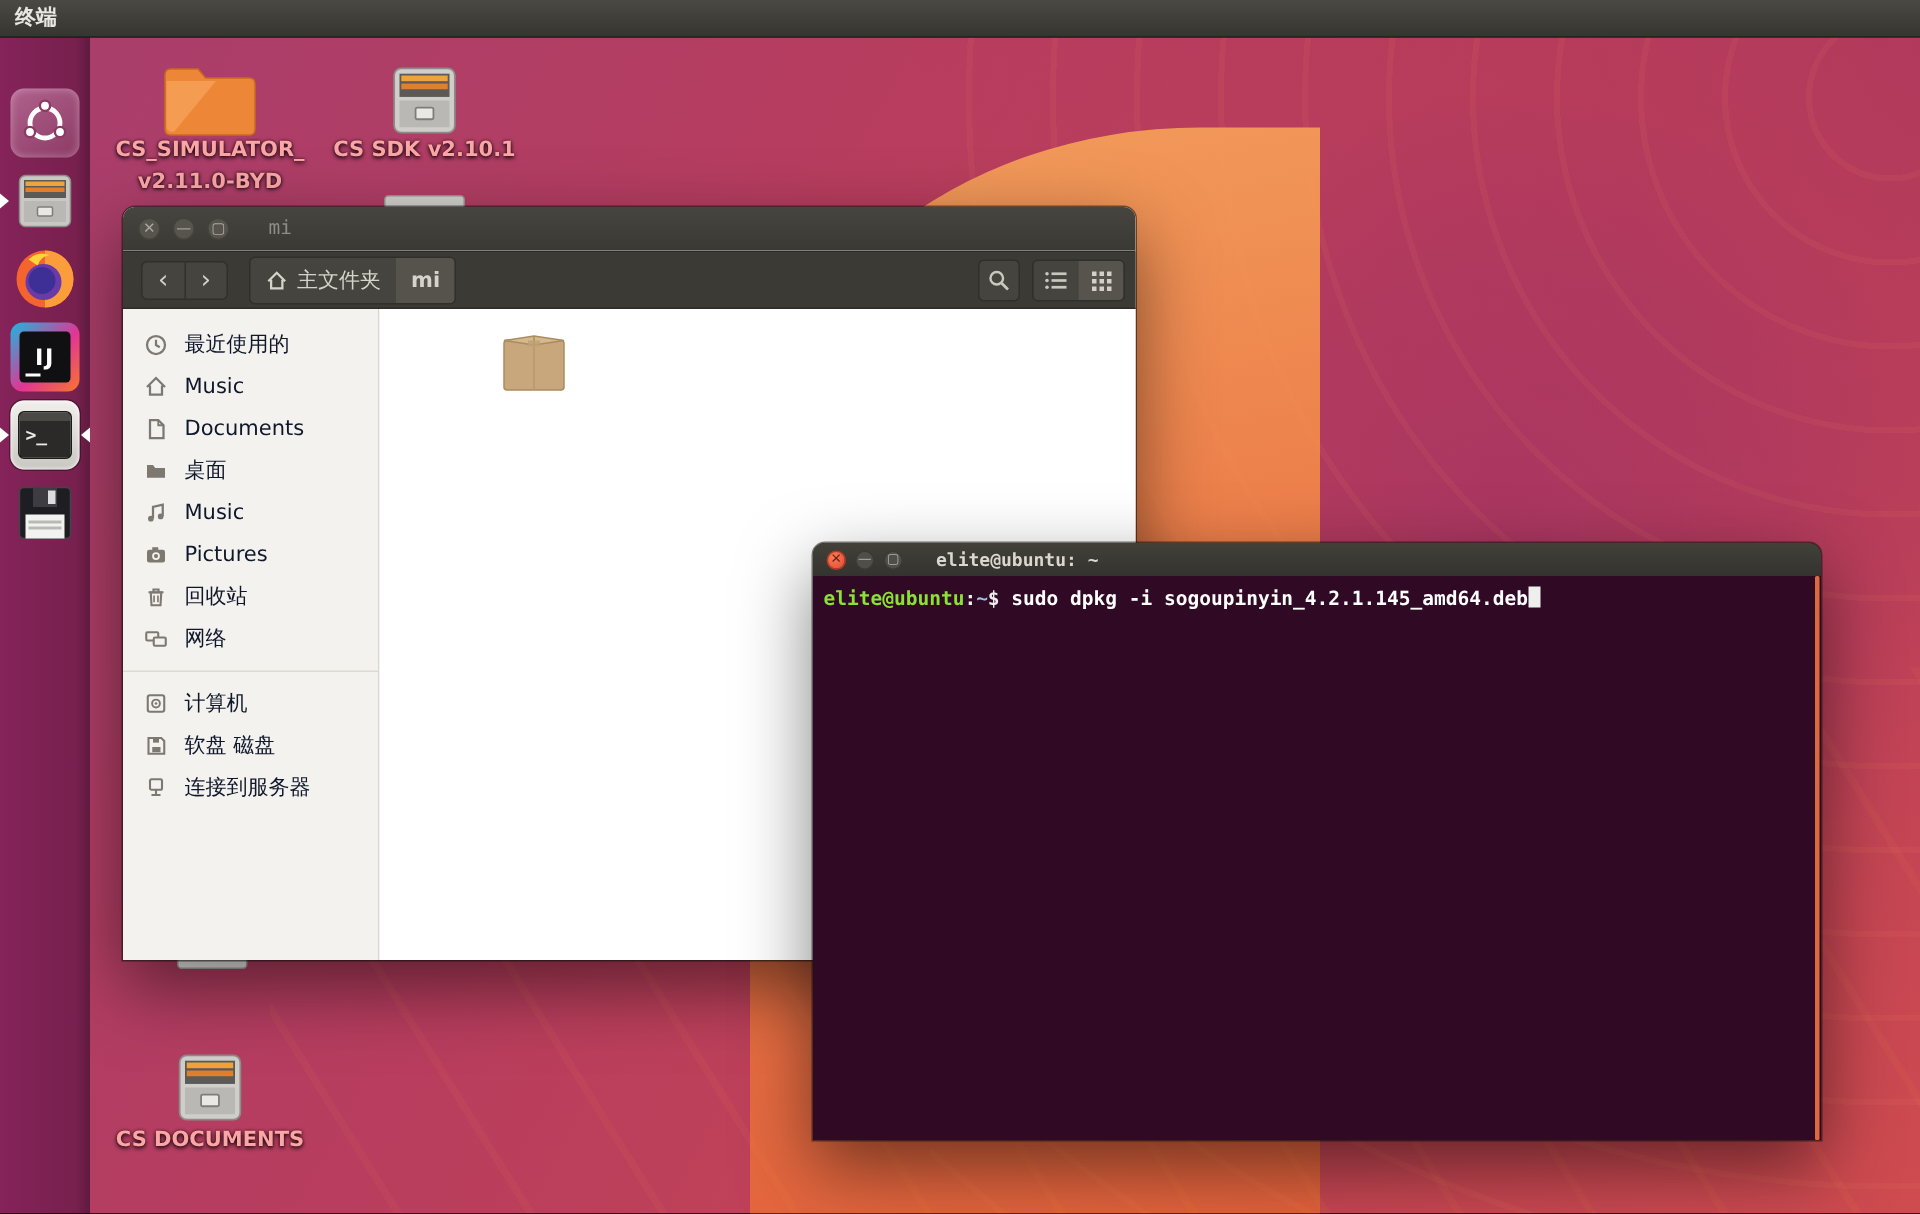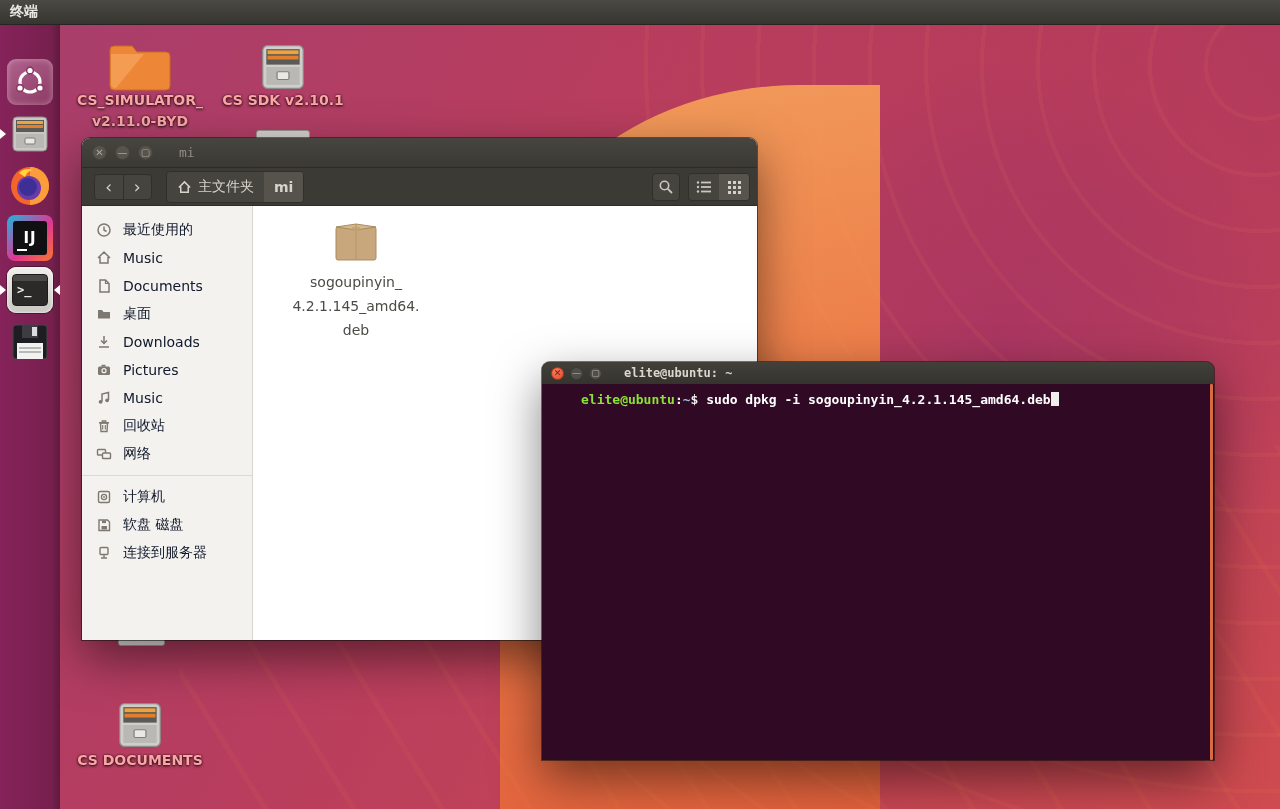--- a/index.html
+++ b/index.html
@@ -84,21 +84,21 @@
 
   
   .term { left:542px; top:362px; width:672px; height:398px; z-index:20; background:var(--terminal-bg,#300a24); }
   .term-header { height:22px; background:linear-gradient(#424039,#34332f); border-radius:8px 8px 0 0;
     display:flex; align-items:center; padding-left:9px; }
   .term .winbtn { width:13px; height:13px; margin-right:6px; font-size:9px; line-height:1; }
   .btn-close-t { background:radial-gradient(circle at 35% 30%, #f67e5a, #e1492f); border:1px solid #b23a24; color:#701c0f; }
   .btn-gray-t { background:#504e48; border:1px solid #3b3a35; color:#b4b0a8; }
   .term-title { color:#dbd7cf; font-family:"DejaVu Sans Mono",monospace; font-size:12px; font-weight:bold; margin-left:16px; }
   .term-body { position:absolute; top:22px; left:0; right:0; bottom:0; background:var(--terminal-bg,#300a24);
-    padding:7px 0 0 7px; font-family:"DejaVu Sans Mono",monospace; font-size:13px; font-weight:bold; line-height:17px;margin-left:32px; }
+    padding:7px 0 0 7px; font-family:"DejaVu Sans Mono",monospace; font-size:13px; font-weight:bold; line-height:17px; }
   .p-user { color:var(--prompt-green,#8ae234); }
   .p-sep, .p-sym { color:#eeeeec; }
   .p-path { color:var(--path-blue,#9bc3e8); }
   .p-cmd { color:#ffffff; }
   .cursor { display:inline-block; width:8px; height:14px; background:#eeeeec; vertical-align:-2px; }
   .term-scroll { position:absolute; top:22px; bottom:0; right:1px; width:3px; background:var(--accent-orange,#dd6a3f); border-radius:1px; }
 </style>
 </head>
 <body>
 
@@ -302,40 +302,34 @@
           <span>Documents</span>
         </div>
         <div class="sb-item">
           <svg width="16" height="16" viewBox="0 0 16 16">
               <path d="M2 4 H6 L7.5 6 H14 V12.5 H2 Z" fill="#7d7971"></path>
             </svg>
           <span>桌面</span>
         </div>
         <div class="sb-item">
           <svg width="16" height="16" viewBox="0 0 16 16">
-              <path d="M8 2 V9 M5 6.5 L8 9.5 L11 6.5 M3 13 H13" fill="none" stroke="#7d7971" stroke-width="1.5"></path>
-            </svg>
-          <span>Downloads</span>
+              <path d="M6 11.5 V4 L12.5 2.5 V10" fill="none" stroke="#7d7971" stroke-width="1.5"></path>
+              <circle cx="4.6" cy="11.8" r="1.9" fill="#7d7971"></circle>
+              <circle cx="11.1" cy="10.3" r="1.9" fill="#7d7971"></circle>
+            </svg>
+          <span>Music</span>
         </div>
         <div class="sb-item">
           <svg width="16" height="16" viewBox="0 0 16 16">
               <rect x="2" y="4.5" width="12" height="8.5" rx="1.5" fill="#7d7971"></rect>
               <rect x="5.5" y="2.8" width="4" height="2" fill="#7d7971"></rect>
               <circle cx="8" cy="8.7" r="2.6" fill="#f4f2ef"></circle>
               <circle cx="8" cy="8.7" r="1.4" fill="#7d7971"></circle>
             </svg>
           <span>Pictures</span>
-        </div>
-        <div class="sb-item">
-          <svg width="16" height="16" viewBox="0 0 16 16">
-              <path d="M6 11.5 V4 L12.5 2.5 V10" fill="none" stroke="#7d7971" stroke-width="1.5"></path>
-              <circle cx="4.6" cy="11.8" r="1.9" fill="#7d7971"></circle>
-              <circle cx="11.1" cy="10.3" r="1.9" fill="#7d7971"></circle>
-            </svg>
-          <span>Music</span>
         </div>
         <div class="sb-item">
           <svg width="16" height="16" viewBox="0 0 16 16">
               <path d="M4.5 5 H11.5 L11 13.5 H5 Z" fill="none" stroke="#7d7971" stroke-width="1.4"></path>
               <path d="M3 4.8 H13 M6.3 4.5 V3 H9.7 V4.5" fill="none" stroke="#7d7971" stroke-width="1.4"></path>
               <path d="M6.7 7 V11.5 M9.3 7 V11.5" stroke="#7d7971" stroke-width="1.1"></path>
             </svg>
           <span>回收站</span>
         </div>
         <div class="sb-item">
@@ -372,23 +366,20 @@
       </div>
       <div class="fm-content">
         <div class="file-item">
           <svg width="56" height="44" viewBox="0 0 56 44">
             <rect x="8" y="9" width="40" height="33" rx="2" fill="#c7a77b" stroke="#ac8c5e"></rect>
             <path d="M8 9 L28 6 L48 9 L28 12 Z" fill="#d4b88e" stroke="#ac8c5e"></path>
             <line x1="28" y1="6" x2="28" y2="12" stroke="#ac8c5e"></line>
             <line x1="28" y1="12" x2="28" y2="42" stroke="#b8976a"></line>
             <rect x="24" y="9" width="8" height="4" fill="#bfa075" opacity=".8"></rect>
           </svg>
-          <div class="file-label">sogoupinyin_
-4.2.1.145_amd64.
-deb</div>
         </div>
       </div>
     </div>
   </div>
 
   <div class="win term">
     <div class="term-header">
       <div class="winbtn btn-close-t">✕</div>
       <div class="winbtn btn-gray-t">—</div>
       <div class="winbtn btn-gray-t">▢</div>

